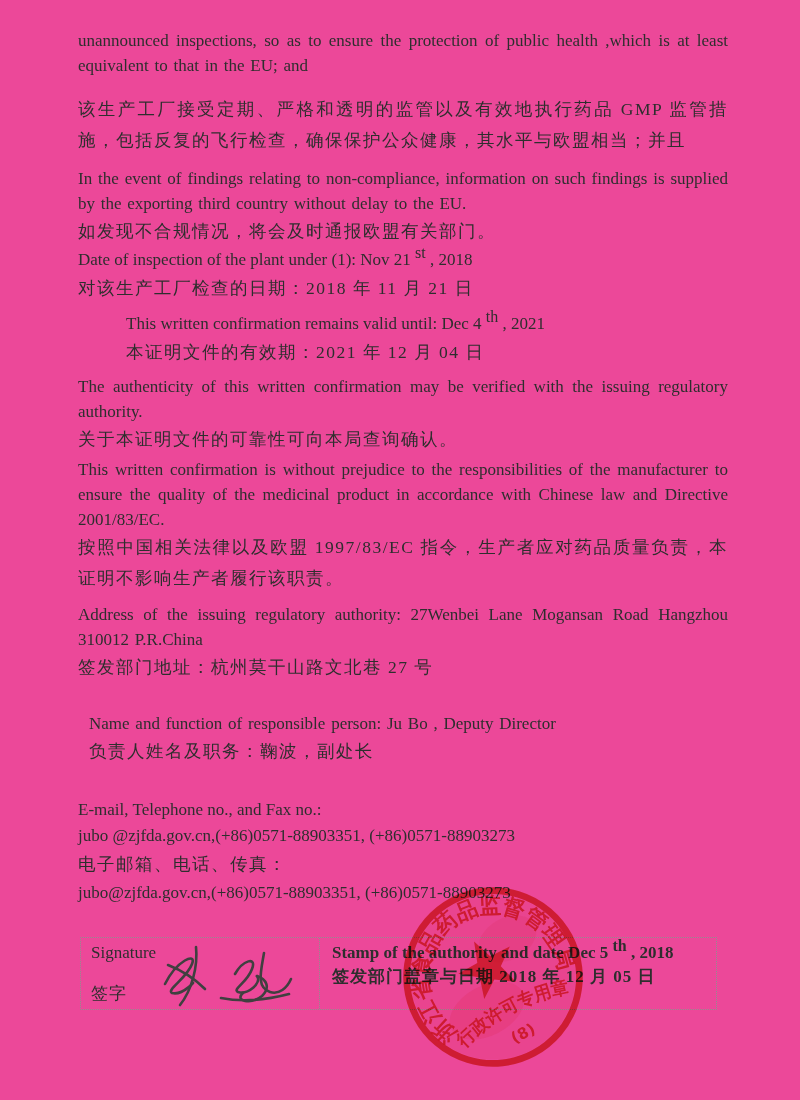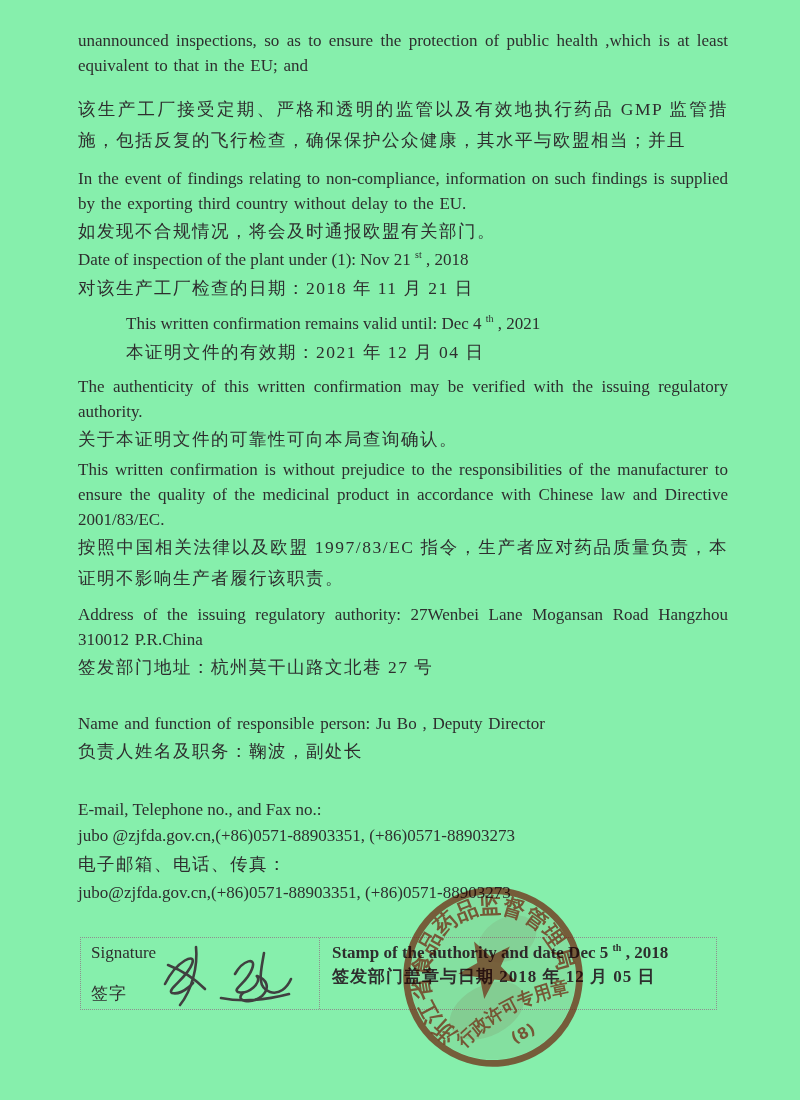--- a/index.html
+++ b/index.html
@@ -1,26 +1,26 @@
 <!DOCTYPE html>
 <html><head>
 <meta charset="utf-8">
 <style>
   html,body { margin:0; padding:0; background:#ffffff; }
   .page {
     position:relative; width:800px; height:1100px;
-    background:#86efac; overflow:hidden;
+    background:#ec4899; overflow:hidden;
     font-family:"Liberation Serif","DejaVu Serif",serif;
     color:#2e2e2e;
   }
   .block { position:absolute; left:78px; width:650px; }
   .en  { font-size:17px; line-height:25px; text-align:justify; word-spacing:1.5px; }
   .en-line { font-size:17px; line-height:26px; white-space:nowrap; }
   .zh  { font-size:17.5px; line-height:31px; text-align:justify; letter-spacing:1.5px; }
-  sup.ord { font-size:10px; line-height:0; }
+  sup.ord { font-size:16px; line-height:0; }
   
   .sigtable {
     position:absolute; left:80px; top:937px; width:637px; height:73px;
     border:1px dotted #8f8f8f; display:flex; box-sizing:border-box;
     background:transparent;
   }
   .cell-sign {
     width:239px; border-right:1px dotted #8f8f8f; position:relative;
     padding:3px 10px; box-sizing:border-box;
   }
@@ -66,21 +66,21 @@
   <div class="block" style="top:457px;">
     <div class="en">This written confirmation is without prejudice to the responsibilities of the manufacturer to ensure the quality of the medicinal product in accordance with Chinese law and Directive 2001/83/EC.</div>
     <div class="zh">按照中国相关法律以及欧盟 1997/83/EC 指令，生产者应对药品质量负责，本证明不影响生产者履行该职责。</div>
   </div>
 
   <div class="block" style="top:602px;">
     <div class="en">Address of the issuing regulatory authority: 27Wenbei Lane Mogansan Road Hangzhou 310012 P.R.China</div>
     <div class="zh">签发部门地址：杭州莫干山路文北巷 27 号</div>
   </div>
 
-  <div class="block" style="top:711px;">
+  <div class="block" style="top:711px;margin-left:11px;">
     <div class="en">Name and function of responsible person: Ju Bo , Deputy Director</div>
     <div class="zh">负责人姓名及职务：鞠波，副处长</div>
   </div>
 
   <div class="block" style="top:797px;">
     <div class="en-line">E-mail, Telephone no., and Fax no.:</div>
     <div class="en-line">jubo @zjfda.gov.cn,(+86)0571-88903351, (+86)0571-88903273</div>
     <div class="zh">电子邮箱、电话、传真：</div>
     <div class="en-line">jubo@zjfda.gov.cn,(+86)0571-88903351, (+86)0571-88903273</div>
   </div>

